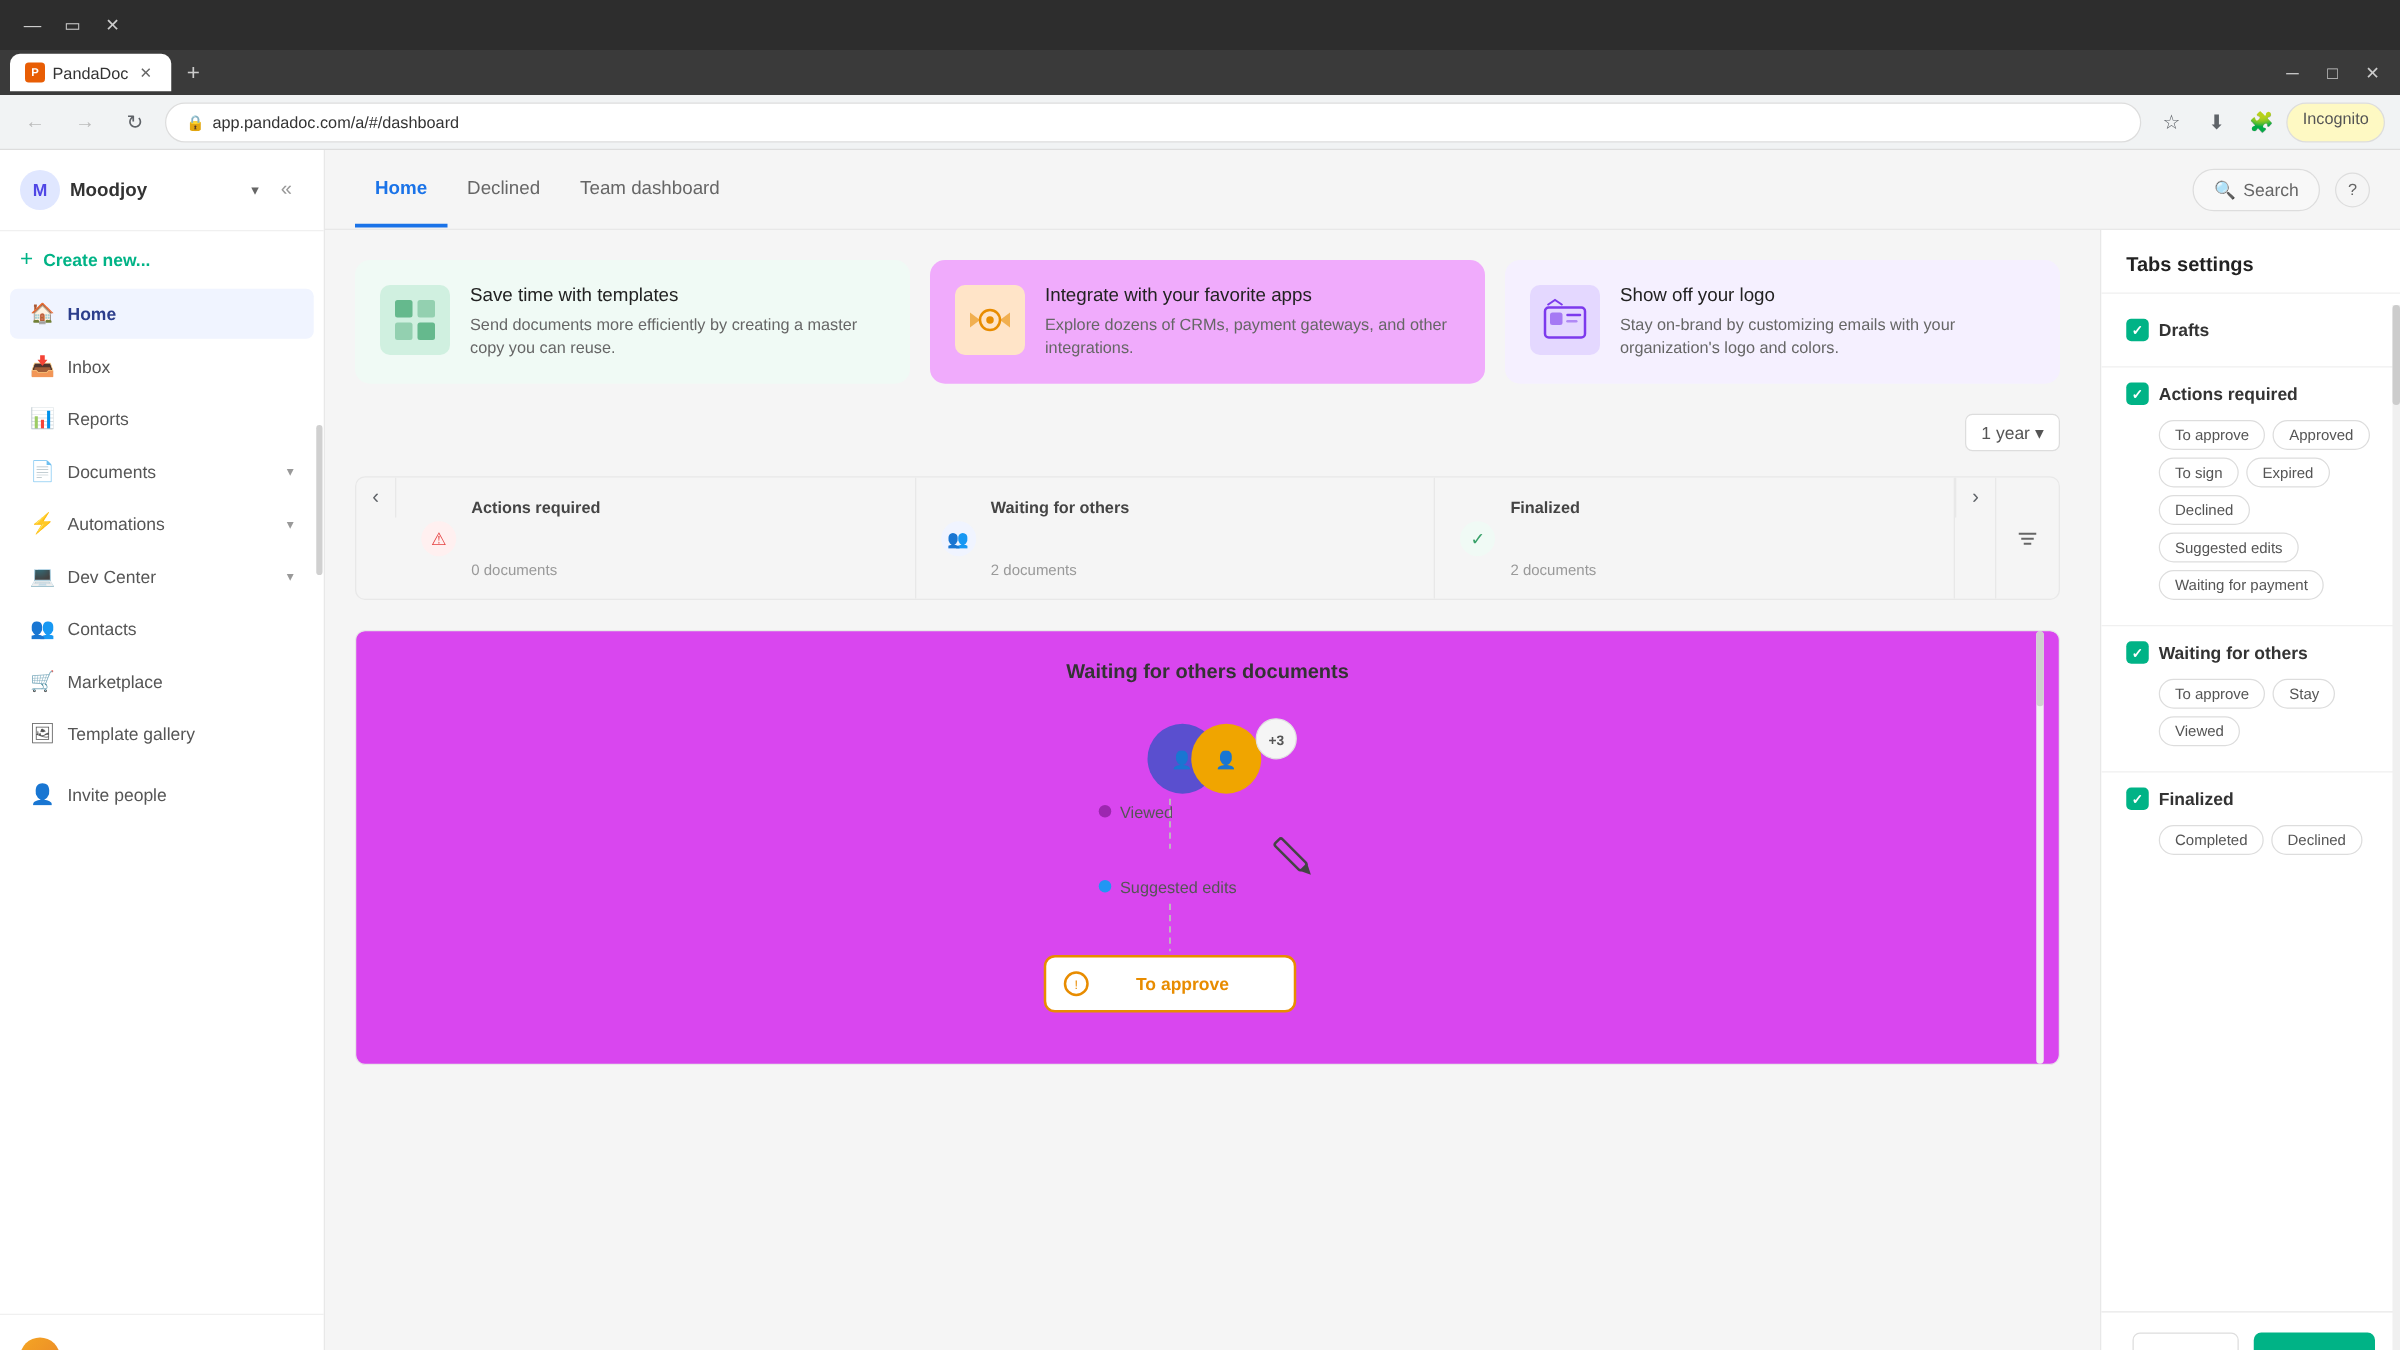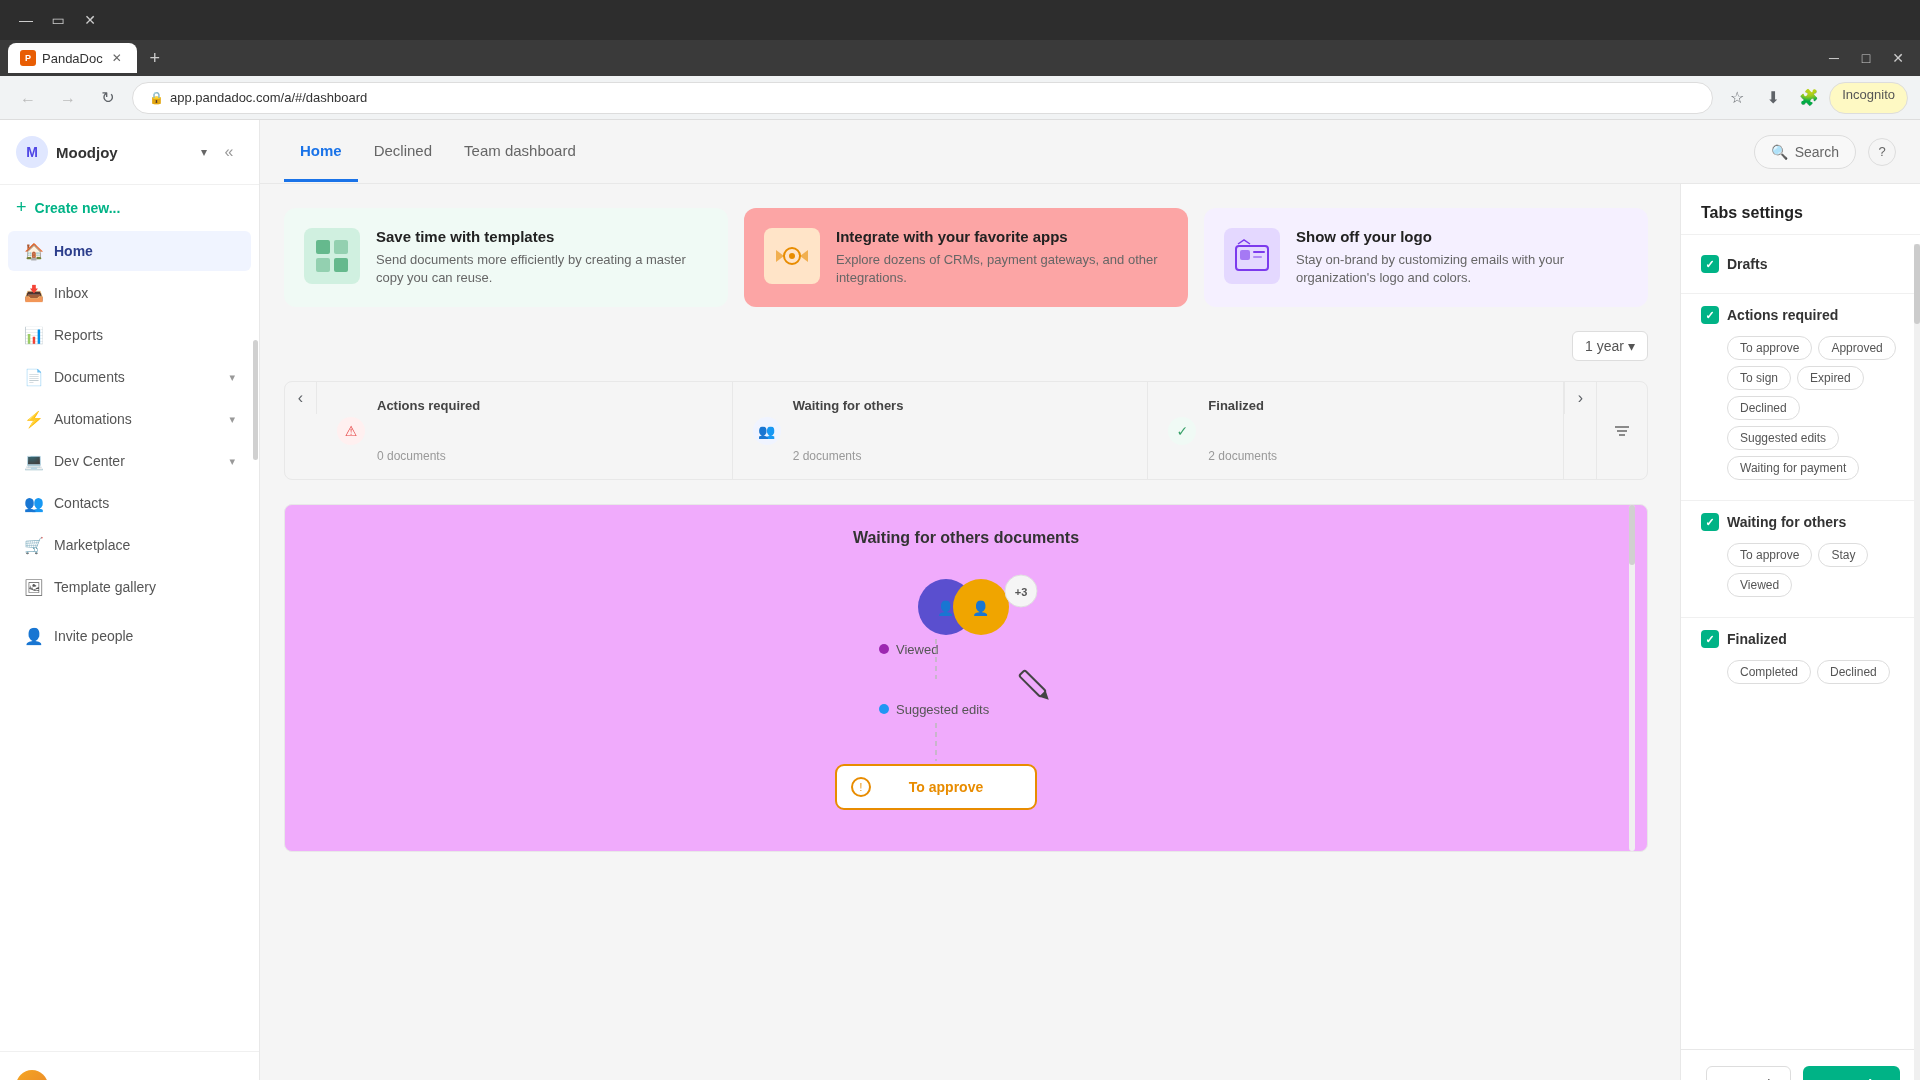--- a/index.html
+++ b/index.html
@@ -49,44 +49,44 @@
     .main-tab { padding: 20px 16px; font-size: 15px; color: #666; cursor: pointer; border-bottom: 3px solid transparent; font-weight: 500; }
     .main-tab.active { color: #1a73e8; border-bottom-color: #1a73e8; font-weight: 600; }
     .main-header-right { margin-left: auto; display: flex; align-items: center; gap: 12px; }
     .header-search { display: flex; align-items: center; gap: 6px; padding: 8px 16px; border: 1px solid #ddd; border-radius: 20px; font-size: 14px; color: #666; cursor: pointer; background: #f8f8f8; }
     .header-help { width: 28px; height: 28px; border-radius: 50%; border: 1px solid #ddd; display: flex; align-items: center; justify-content: center; color: #666; font-size: 13px; cursor: pointer; }
 
     
     .promo-cards { display: flex; gap: 16px; margin-bottom: 24px; }
     .promo-card { flex: 1; border-radius: 12px; padding: 20px; display: flex; gap: 16px; align-items: flex-start; }
     .promo-card.green { background: #f0faf5; }
-    .promo-card.orange { background: #fca5a5; }
+    .promo-card.orange { background: #f0abfc; }
     .promo-card.purple { background: #f5f0ff; }
     .promo-card-icon { width: 56px; height: 56px; border-radius: 8px; display: flex; align-items: center; justify-content: center; font-size: 24px; flex-shrink: 0; }
     .promo-card.green .promo-card-icon { background: #d0f0e0; }
     .promo-card.orange .promo-card-icon { background: #ffe4c8; }
     .promo-card.purple .promo-card-icon { background: #e4d8ff; }
-    .promo-card-text h3 { font-size: 15px; font-weight: 700; color: #222; margin-bottom: 6px; }
+    .promo-card-text h3 { font-size: 15px; font-weight: 400; color: #222; margin-bottom: 6px; }
     .promo-card-text p { font-size: 13px; color: #666; line-height: 1.4; }
 
     
     .stats-bar { display: flex; gap: 0; border: 1px solid #e8e8e8; border-radius: 8px; overflow: hidden; margin-bottom: 24px; }
     .stats-filter { border-left: 1px solid #e8e8e8; display: flex; align-items: center; padding: 0 16px; cursor: pointer; }
     .stats-item { flex: 1; padding: 16px 20px; display: flex; align-items: center; gap: 12px; border-right: 1px solid #e8e8e8; cursor: pointer; }
     .stats-item:last-of-type { border-right: none; }
     .stats-icon { width: 28px; height: 28px; border-radius: 50%; display: flex; align-items: center; justify-content: center; font-size: 14px; flex-shrink: 0; }
     .stats-icon.red { background: #fff0f0; color: #e53e3e; }
     .stats-icon.blue { background: #f0f4ff; color: #4a90e2; }
     .stats-icon.green { background: #f0faf5; color: #38a169; }
     .stats-label { font-size: 13px; font-weight: 600; color: #444; }
     .stats-count { font-size: 12px; color: #999; margin-top: 36px; }
     .year-selector { display: flex; align-items: center; gap: 4px; font-size: 14px; color: #555; padding: 6px 12px; border: 1px solid #ddd; border-radius: 6px; cursor: pointer; margin-bottom: 12px; background: white; }
 
     
-    .viz-area { background: #f0abfc; border: 1px solid #e8e8e8; border-radius: 8px; padding: 24px; min-height: 300px; display: flex; flex-direction: column; align-items: center; justify-content: center; position: relative; }
+    .viz-area { background: #d946ef; border: 1px solid #e8e8e8; border-radius: 8px; padding: 24px; min-height: 300px; display: flex; flex-direction: column; align-items: center; justify-content: center; position: relative; }
 
     
     .tabs-settings-panel { width: 240px; background: white; border-left: 1px solid #e8e8e8; display: flex; flex-direction: column; overflow: hidden; }
     .tabs-settings-header { font-size: 16px; font-weight: 700; color: #222; padding: 20px 20px 12px; border-bottom: 1px solid #f0f0f0; }
     .tabs-settings-body { flex: 1; overflow-y: auto; padding: 12px 0; }
     .settings-section { padding: 8px 20px; }
     .settings-section-title { display: flex; align-items: center; gap: 8px; font-size: 14px; font-weight: 600; color: #333; margin-bottom: 8px; }
     .settings-checkbox { width: 18px; height: 18px; border-radius: 4px; background: #00b386; display: flex; align-items: center; justify-content: center; color: white; font-size: 11px; flex-shrink: 0; }
     .settings-sub-items { display: flex; flex-wrap: wrap; gap: 6px; padding: 4px 0 8px 26px; }
     .settings-sub-item { background: white; border: 1px solid #ddd; border-radius: 16px; padding: 4px 12px; font-size: 12px; color: #555; cursor: pointer; }

